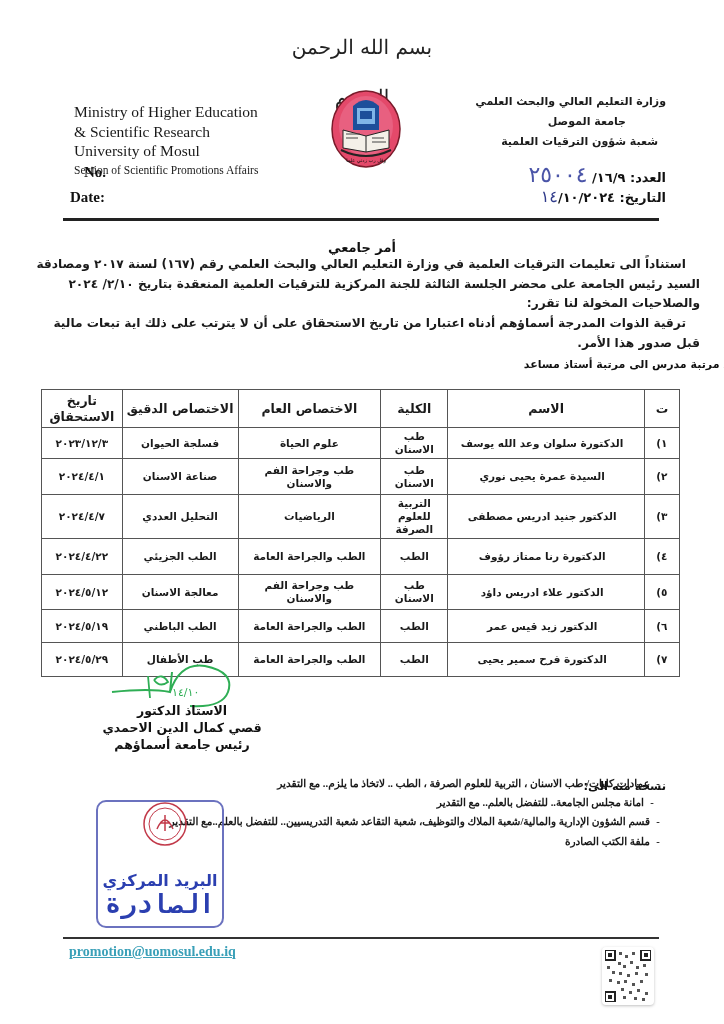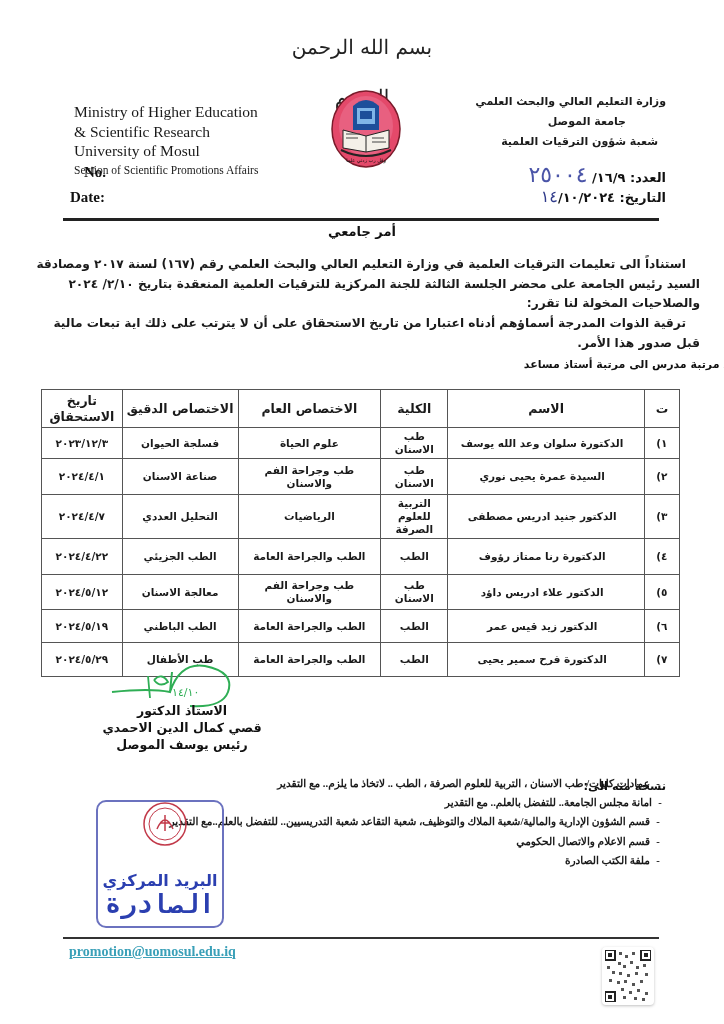--- a/index.html
+++ b/index.html
@@ -28,21 +28,21 @@
   .ar-line.c3 { margin-right: 8px; }
   .ar-meta { right: 58px; direction: rtl; text-align: right; font-weight: bold; font-size: 13px; white-space: nowrap; }
   .ar-no { top: 162px; }
   .ar-date { top: 187px; }
   .ink { color: #4b55a8; font-family: "DejaVu Serif", serif; font-weight: normal; font-size: 22px; }
   .ink-sm { color: #2f3a8a; font-family: "DejaVu Serif", serif; font-weight: normal; font-size: 16px; }
 
   .rule-top { left: 63px; top: 218px; width: 596px; height: 3px; background: #222; }
 
   
-  .order-title { left: 0; width: 724px; top: 224px; text-align: center; font-weight: bold; font-size: 13px; direction: rtl; }
+  .order-title { left: 0; width: 724px; top: 240px; text-align: center; font-weight: bold; font-size: 13px; direction: rtl; }
   .para { right: 24px; width: 670px; direction: rtl; text-align: right; font-weight: bold; font-size: 12.2px; line-height: 19.6px; color: #1a1a1a; }
   .p1 { top: 255px; text-indent: 14px; }
   .p2 { top: 314px; text-indent: 14px; }
   .rank-title { left: 16px; width: 724px; top: 358px; font-weight: bold; font-size: 11px; direction: rtl; }
 
   
   table.promo { position: absolute; left: 41px; top: 389px; width: 639px; border-collapse: collapse; direction: rtl; }
   table.promo th, table.promo td { border: 1px solid #555; text-align: center; vertical-align: middle; font-weight: bold; color: #1a1a1a; }
   table.promo th { font-size: 12.5px; line-height: 16px; height: 38px; }
   table.promo td { font-size: 10.5px; line-height: 13px; padding: 2px 4px; }
@@ -199,29 +199,28 @@
 <div class="abs signature">
   <svg width="130" height="50" viewBox="0 0 130 50">
     <path d="M2 30 Q40 26 60 30 L62 10 M60 30 Q70 0 95 4 Q125 10 118 30 Q112 46 80 44" stroke="#2fae55" stroke-width="2" fill="none"></path>
     <path d="M38 14 L40 36 M44 18 Q52 10 58 20 Q50 26 44 18" stroke="#2fae55" stroke-width="1.8" fill="none"></path>
     <text x="62" y="34" font-size="11" fill="#2fae55" font-family="DejaVu Sans, sans-serif">١٤/١٠</text>
   </svg>
 </div>
 <div class="abs sig-block">
   <div>الاستاذ الدكتور</div>
   <div>قصي كمال الدين الاحمدي</div>
-  <div>رئيس يوسف الموصل</div>
+  <div>رئيس جامعة أسماؤهم</div>
 </div>
 
 <div class="abs cc-title">نسخة منه الى:</div>
 <ul class="abs cc-list">
   <li style="margin-right:18px"><span class="dash">-</span><span>عمادات كليات/ طب الاسنان ، التربية للعلوم الصرفة ، الطب .. لاتخاذ ما يلزم.. مع التقدير</span></li>
-  <li style="margin-right:16px"><span class="dash">-</span><span>امانة مجلس الجامعة.. للتفضل بالعلم.. مع التقدير</span></li>
+  <li style="margin-right:24px"><span class="dash">-</span><span>امانة مجلس الجامعة.. للتفضل بالعلم.. مع التقدير</span></li>
   <li style="margin-right:18px"><span class="dash">-</span><span>قسم الشؤون الإدارية والمالية/شعبة الملاك والتوظيف، شعبة التقاعد شعبة التدريسيين.. للتفضل بالعلم..مع التقدير</span></li>
-  <li style="margin-right:18px"><span class="dash">-</span><span>قسم الاعلام والاتصال الحكومي</span></li>
   <li style="margin-right:18px"><span class="dash">-</span><span>ملفة الكتب الصادرة</span></li>
 </ul>
 
 <div class="abs stamp"></div>
 <div class="abs stamp-seal">
   <svg width="50" height="46" viewBox="0 0 50 46">
     <circle cx="25" cy="23" r="21" fill="none" stroke="#c23a4a" stroke-width="1.5"></circle>
     <circle cx="25" cy="23" r="16" fill="none" stroke="#c23a4a" stroke-width="1"></circle>
     <path d="M17 28 Q25 10 33 28 M20 22 h10 M25 14 v16" stroke="#c23a4a" stroke-width="1.5" fill="none"></path>
   </svg>

